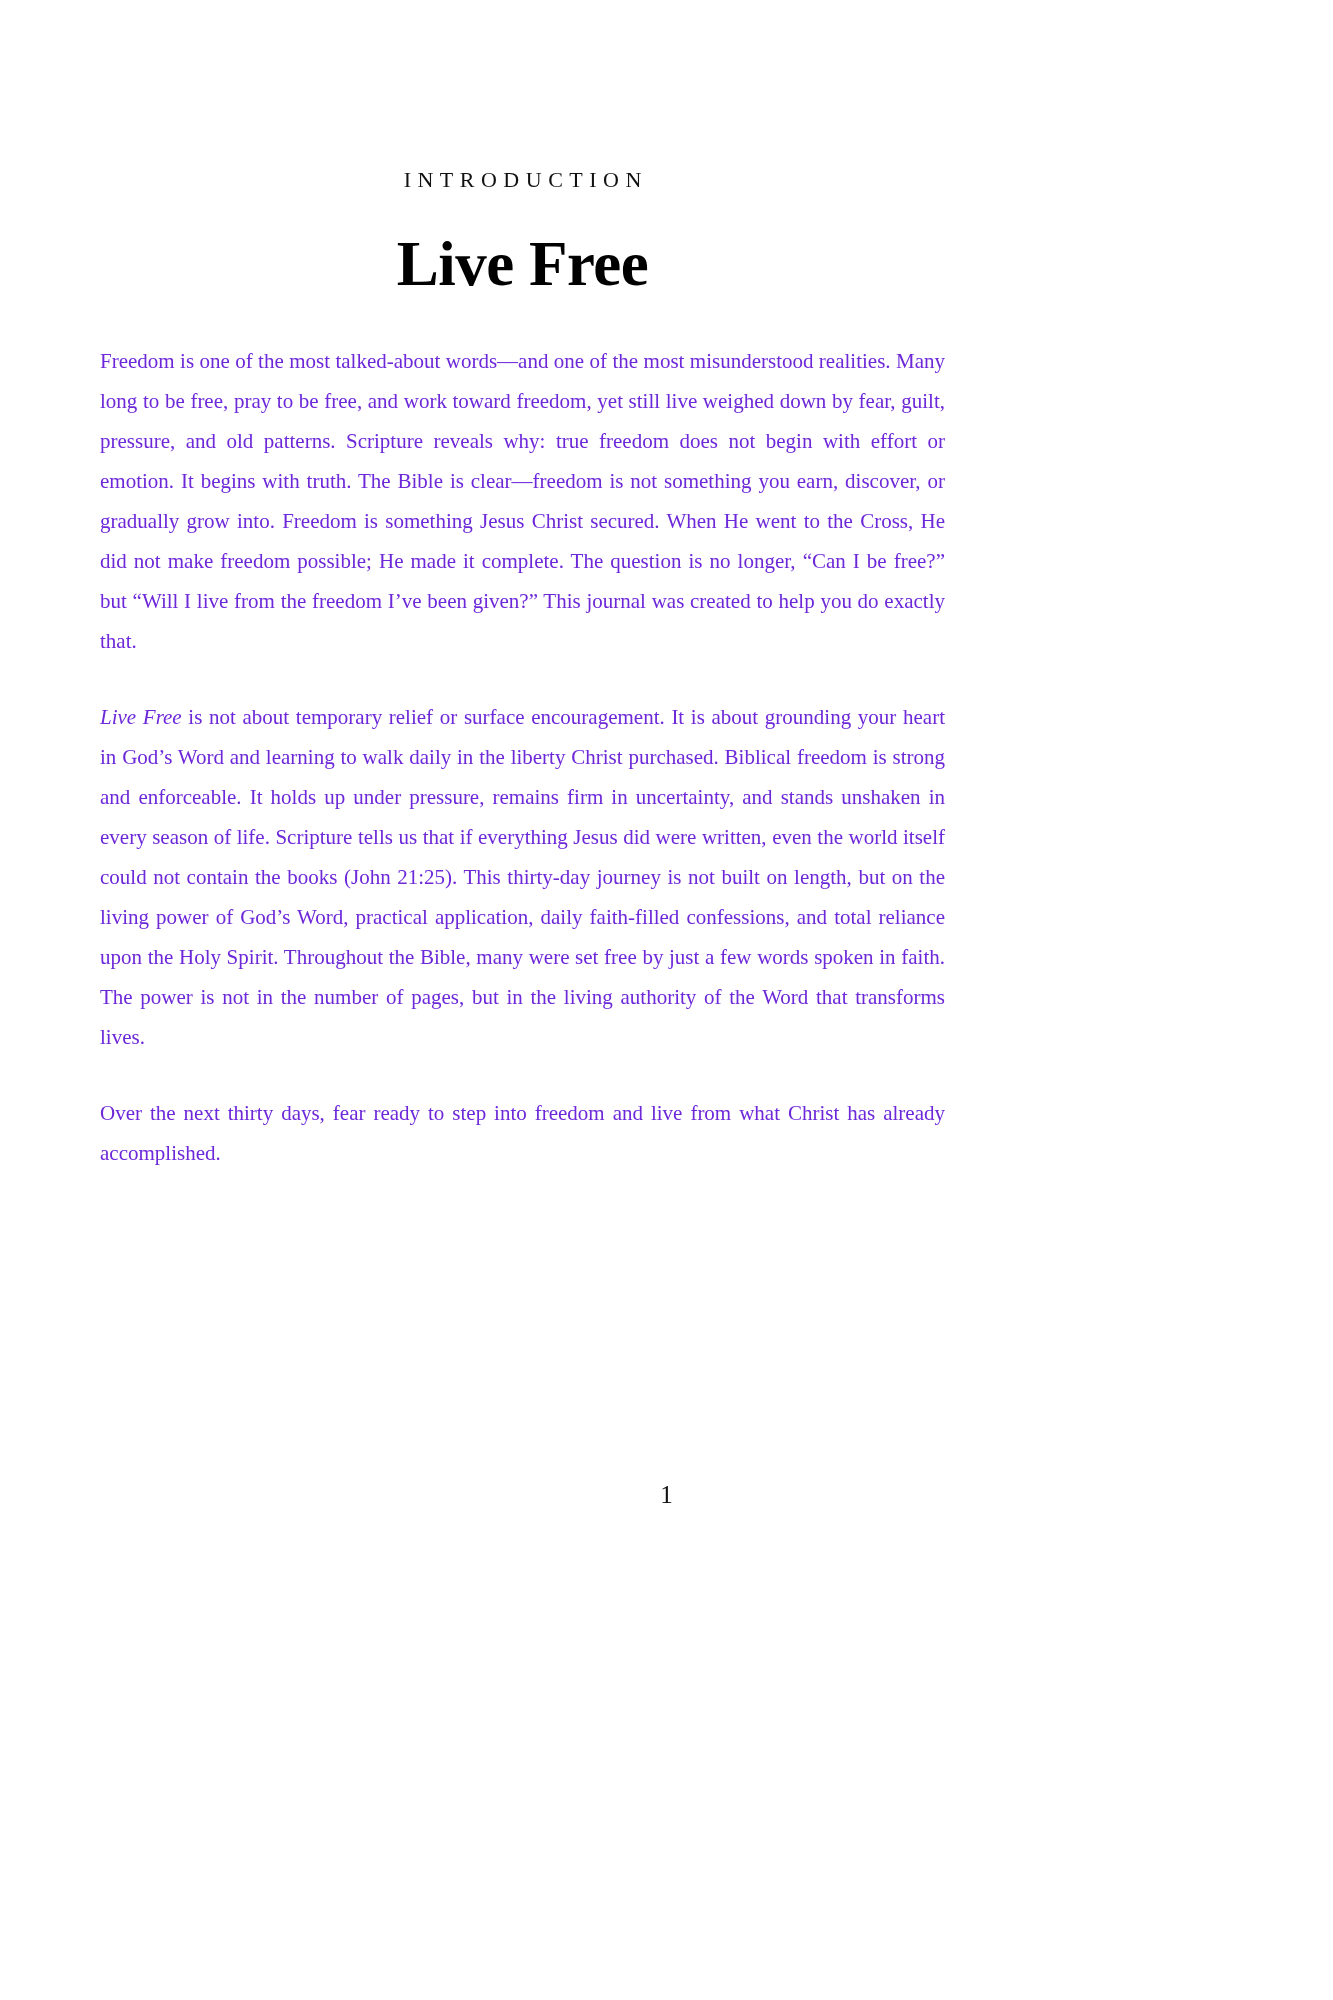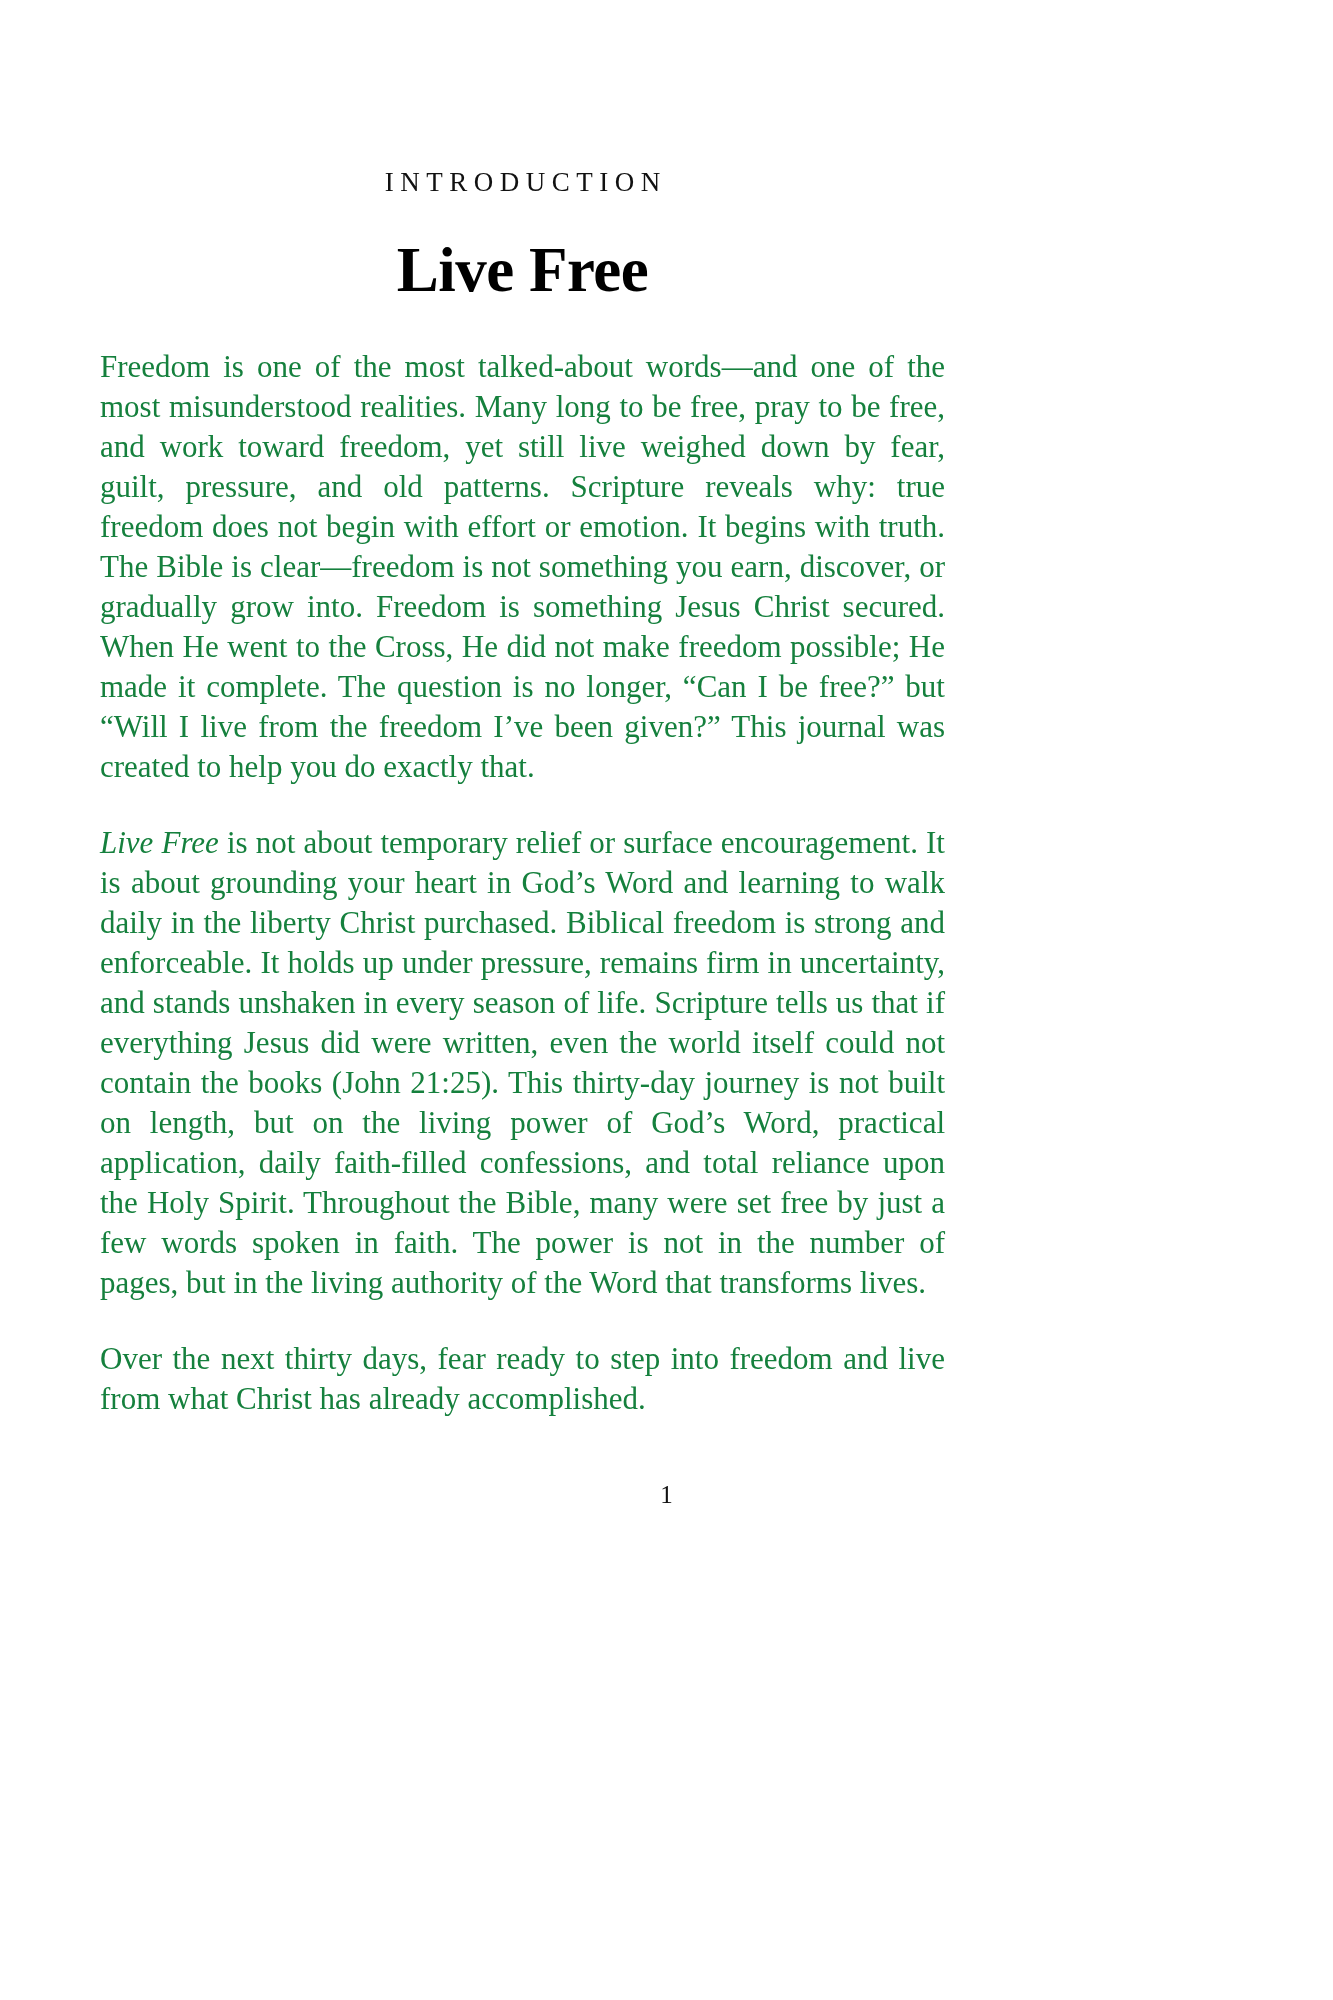--- a/index.html
+++ b/index.html
@@ -32,21 +32,21 @@
     top: 0;
     width: 845px;
   }
 
   .eyebrow {
     margin: 0;
     padding-top: 168px;
     text-align: center;
     font-family: "Liberation Serif", "DejaVu Serif", serif;
     font-weight: 400;
-    font-size: 27px;
+    font-size: 22px;
     letter-spacing: 6.5px;
     text-indent: 6.5px;
     line-height: 1.1;
     color: #111111;
   }
 
   .title {
     margin: 0;
     padding-top: 38px;
     text-align: center;
@@ -59,23 +59,23 @@
   }
 
   .body-copy {
     padding-top: 42px;
   }
 
   p.para {
     margin: 0 0 36px 0;
     text-align: justify;
     text-justify: inter-word;
-    font-size: 31px;
+    font-size: 21px;
     line-height: 40px;
-    color: #15803d;
+    color: #6d28d9;
     hyphens: none;
     -webkit-hyphens: none;
   }
 
   p.para:last-child {
     margin-bottom: 0;
   }
 
   .it {
     font-style: italic;

